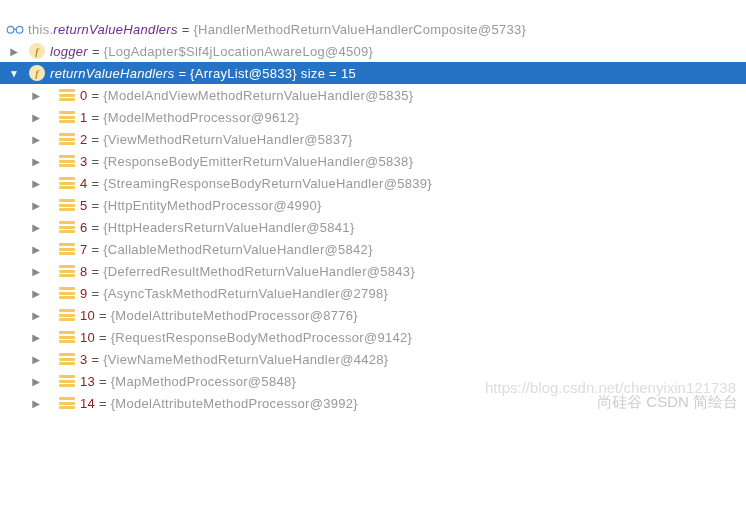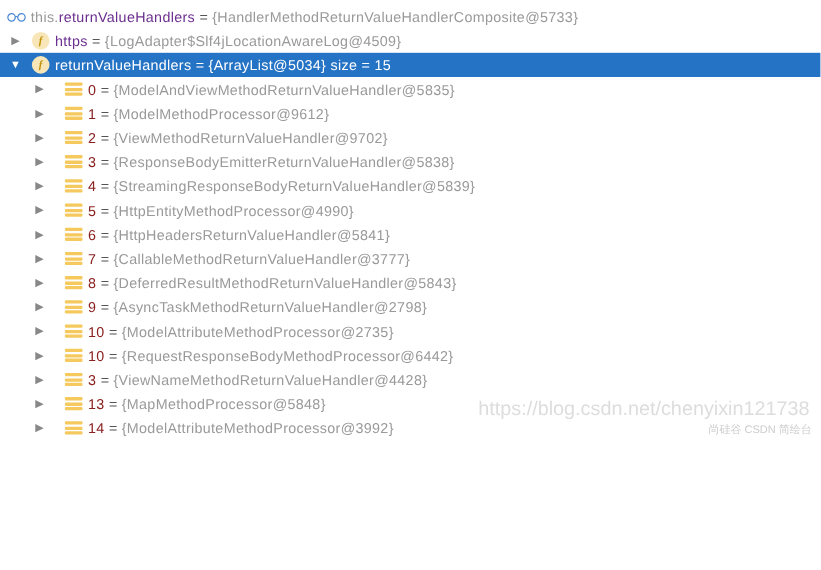--- a/index.html
+++ b/index.html
@@ -4,21 +4,21 @@
   <style>
     * { margin: 0; padding: 0; box-sizing: border-box; }
     body {
       font-family: "Segoe UI", Arial, sans-serif;
       font-size: 13px;
       background: #fff;
       color: #333;
       width: 746px;
       position: relative;
     }
-    .tree { padding-top: 4px; }
+    .tree { padding-top: 18px; }
     .row {
       display: flex;
       align-items: center;
       height: 22px;
       white-space: nowrap;
     }
     .row.selected {
       background: #2573c5;
       color: #fff;
     }
@@ -71,39 +71,39 @@
       flex-direction: column;
       justify-content: space-between;
       padding: 1px 0;
     }
     .icon-element .bar {
       height: 3px;
       background: #f5c95e;
       border-radius: 1px;
     }
     .name-red { color: #8a2020; letter-spacing: 0.3px; }
-    .name-purple { color: #6b2e8f; letter-spacing: 0.3px; }
+    .name-purple { color: #6b2e8f; letter-spacing: 0.3px; font-style: italic; }
     .grey { color: #999; letter-spacing: 0.3px; }
     .eq { color: #555; margin: 0 4px; }
     .row.selected .name-purple,
     .row.selected .eq { color: #fff; }
     .watermark {
       position: absolute;
       bottom: 18px;
       right: 10px;
       color: #ddd;
-      font-size: 18px;
+      font-size: 15px;
       pointer-events: none;
     }
     .watermark2 {
       position: absolute;
       bottom: 2px;
       right: 8px;
       color: #ccc;
-      font-size: 10px;
+      font-size: 15px;
       pointer-events: none;
     }
   </style>
 </head>
 <body>
 
 <div class="tree">
 
   <div class="row">
     <div class="indent" style="width:6px"></div>
@@ -122,37 +122,37 @@
 
   <div class="row">
     <div class="indent" style="width:6px"></div>
     <div class="arrow">▶</div>
     <div class="indent" style="width:6px"></div>
     <div class="icon">
       <div class="icon-field">
           <div class="circle">f</div>
         </div>
     </div>
-    <span class="name-purple">https</span>
+    <span class="name-purple">logger</span>
     <span class="eq">=</span>
     <span class="grey">{LogAdapter$Slf4jLocationAwareLog@4509}</span>
   </div>
 
   <div class="row selected">
     <div class="indent" style="width:6px"></div>
     <div class="arrow">▼</div>
     <div class="indent" style="width:6px"></div>
     <div class="icon">
       <div class="icon-field">
           <div class="circle">f</div>
         </div>
     </div>
     <span class="name-purple">returnValueHandlers</span>
     <span class="eq">=</span>
-    <span class="grey">{ArrayList@5034}  size = 15</span>
+    <span class="grey">{ArrayList@5833}  size = 15</span>
   </div>
 
   <div id="items-container">
       <div class="row">
         <div class="indent" style="width:28px"></div>
         <div class="arrow">▶</div>
         <div class="indent" style="width:14px"></div>
         <div class="icon">
           <div class="icon-element">
             <div class="bar"></div>
@@ -185,21 +185,21 @@
         <div class="indent" style="width:14px"></div>
         <div class="icon">
           <div class="icon-element">
             <div class="bar"></div>
             <div class="bar"></div>
             <div class="bar"></div>
           </div>
         </div>
         <span class="name-red">2</span>
         <span class="eq">=</span>
-        <span class="grey">{ViewMethodReturnValueHandler@9702}</span>
+        <span class="grey">{ViewMethodReturnValueHandler@5837}</span>
       </div>
       <div class="row">
         <div class="indent" style="width:28px"></div>
         <div class="arrow">▶</div>
         <div class="indent" style="width:14px"></div>
         <div class="icon">
           <div class="icon-element">
             <div class="bar"></div>
             <div class="bar"></div>
             <div class="bar"></div>
@@ -260,21 +260,21 @@
         <div class="indent" style="width:14px"></div>
         <div class="icon">
           <div class="icon-element">
             <div class="bar"></div>
             <div class="bar"></div>
             <div class="bar"></div>
           </div>
         </div>
         <span class="name-red">7</span>
         <span class="eq">=</span>
-        <span class="grey">{CallableMethodReturnValueHandler@3777}</span>
+        <span class="grey">{CallableMethodReturnValueHandler@5842}</span>
       </div>
       <div class="row">
         <div class="indent" style="width:28px"></div>
         <div class="arrow">▶</div>
         <div class="indent" style="width:14px"></div>
         <div class="icon">
           <div class="icon-element">
             <div class="bar"></div>
             <div class="bar"></div>
             <div class="bar"></div>
@@ -305,36 +305,36 @@
         <div class="indent" style="width:14px"></div>
         <div class="icon">
           <div class="icon-element">
             <div class="bar"></div>
             <div class="bar"></div>
             <div class="bar"></div>
           </div>
         </div>
         <span class="name-red">10</span>
         <span class="eq">=</span>
-        <span class="grey">{ModelAttributeMethodProcessor@2735}</span>
+        <span class="grey">{ModelAttributeMethodProcessor@8776}</span>
       </div>
       <div class="row">
         <div class="indent" style="width:28px"></div>
         <div class="arrow">▶</div>
         <div class="indent" style="width:14px"></div>
         <div class="icon">
           <div class="icon-element">
             <div class="bar"></div>
             <div class="bar"></div>
             <div class="bar"></div>
           </div>
         </div>
         <span class="name-red">10</span>
         <span class="eq">=</span>
-        <span class="grey">{RequestResponseBodyMethodProcessor@6442}</span>
+        <span class="grey">{RequestResponseBodyMethodProcessor@9142}</span>
       </div>
       <div class="row">
         <div class="indent" style="width:28px"></div>
         <div class="arrow">▶</div>
         <div class="indent" style="width:14px"></div>
         <div class="icon">
           <div class="icon-element">
             <div class="bar"></div>
             <div class="bar"></div>
             <div class="bar"></div>

